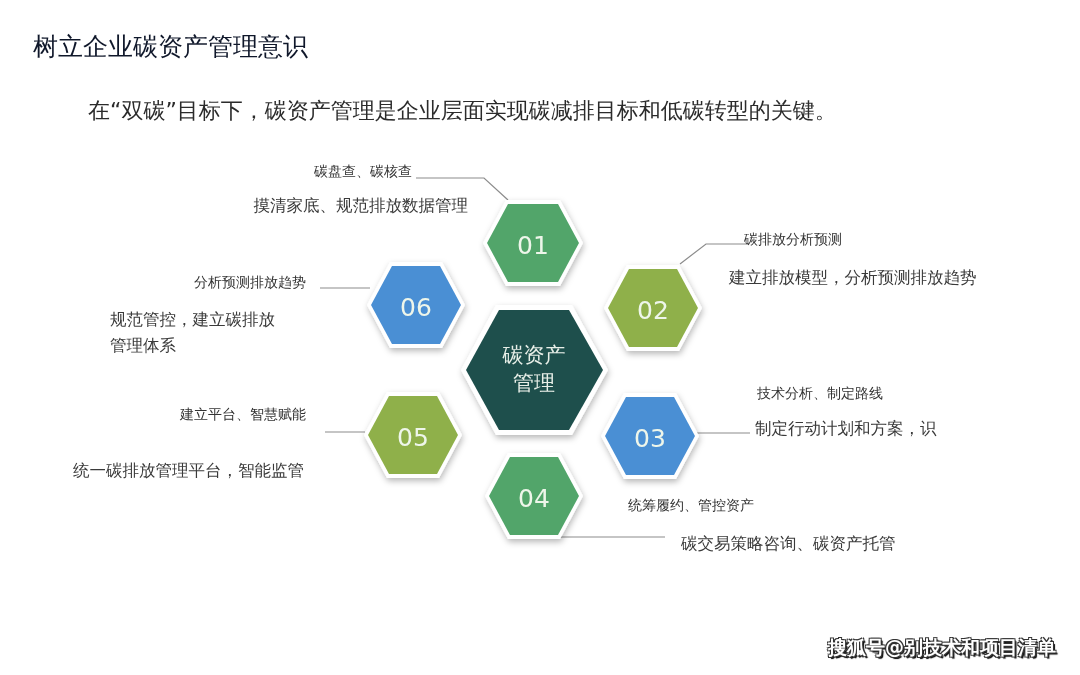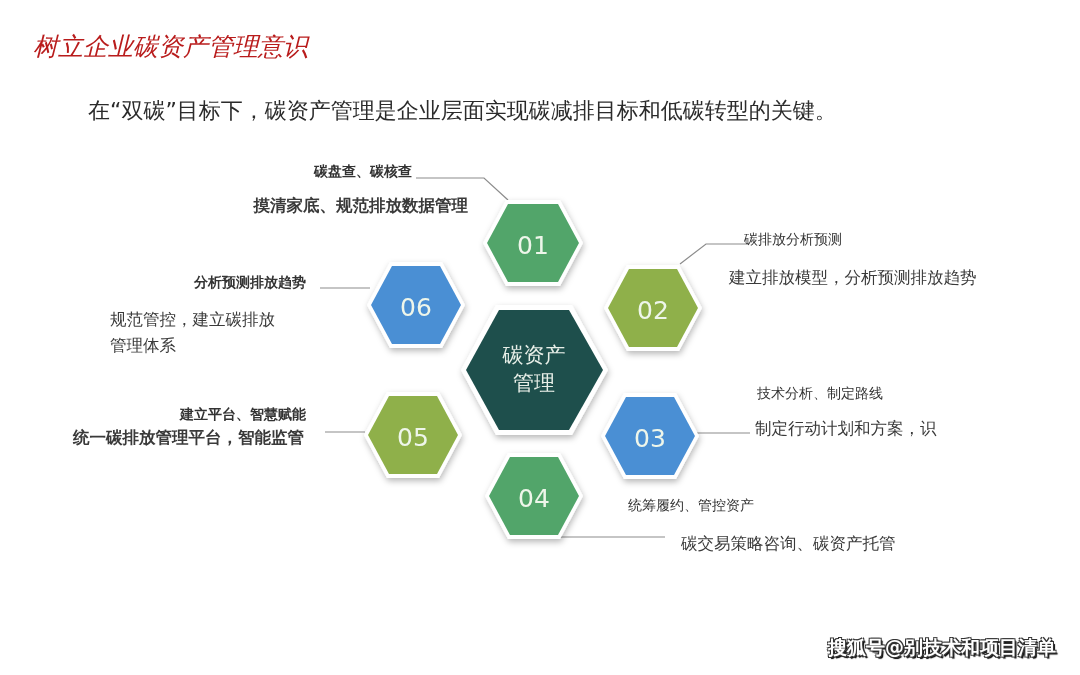--- a/index.html
+++ b/index.html
@@ -4,43 +4,42 @@
 <style>
   html, body { margin: 0; padding: 0; }
   body {
     width: 1080px; height: 675px; position: relative; overflow: hidden;
     background: #ffffff;
     font-family: "DejaVu Sans", "Liberation Sans", sans-serif;
     color: #333333;
   }
   .title {
     position: absolute; left: 33px; top: 30px;
-    font-size: 25px; color: #b91c1c; letter-spacing: 0px;
+    font-size: 25px; color: #0f172a; letter-spacing: 0px;
     white-space: nowrap;
-    font-style: italic;
   }
   .subtitle {
     position: absolute; left: 88px; top: 96px;
     font-size: 22px; color: #2b2b2b; white-space: nowrap;
   }
   svg.diagram { position: absolute; left: 0; top: 0; }
   .hex-num {
     font-family: "DejaVu Sans", "Liberation Sans", sans-serif;
     font-size: 25px; fill: #eef6ea;
   }
   .center-text {
     font-family: "DejaVu Serif", "Liberation Serif", serif;
     font-size: 21px; fill: #e8efe8;
   }
   .label {
     position: absolute; white-space: nowrap; color: #333333;
   }
   .label.head { font-size: 14px; }
   .label.desc { font-size: 16.5px; color: #3a3a3a; }
-  .label.right { text-align: right; font-weight: bold; }
+  .label.right { text-align: right; }
   .label.center { text-align: left; }
   .watermark {
     position: absolute; right: 24px; bottom: 14px;
     font-size: 19px; color: #ffffff; font-weight: bold;
     text-shadow: 1px 1px 0 #333, -1px -1px 0 #333, 1px -1px 0 #333, -1px 1px 0 #333, 2px 2px 1px #000;
     white-space: nowrap;
   }
 </style>
 </head>
 <body>
@@ -116,21 +115,21 @@
 
 <div class="label head" style="left:757px; top:385px;">技术分析、制定路线</div>
 <div class="label desc center" style="left:755px; top:418px; width:220px;">
   <div>制定行动计划和方案，识</div>
 </div>
 
 <div class="label head" style="left:628px; top:497px;">统筹履约、管控资产</div>
 <div class="label desc" style="left:681px; top:533px;">碳交易策略咨询、碳资产托管</div>
 
 <div class="label head right" style="right:774px; top:406px;">建立平台、智慧赋能</div>
-<div class="label desc right" style="right:776px; top:427px;">统一碳排放管理平台，智能监管</div>
+<div class="label desc right" style="right:776px; top:460px;">统一碳排放管理平台，智能监管</div>
 
 <div class="label head right" style="right:774px; top:274px;">分析预测排放趋势</div>
 <div class="label desc center" style="left:110px; top:309px; width:210px;">
   <div>规范管控，建立碳排放</div>
   <div style="margin-top:4px;">管理体系</div>
 </div>
 
 <div class="watermark">搜狐号@别技术和项目清单</div>
 
 </body></html>

